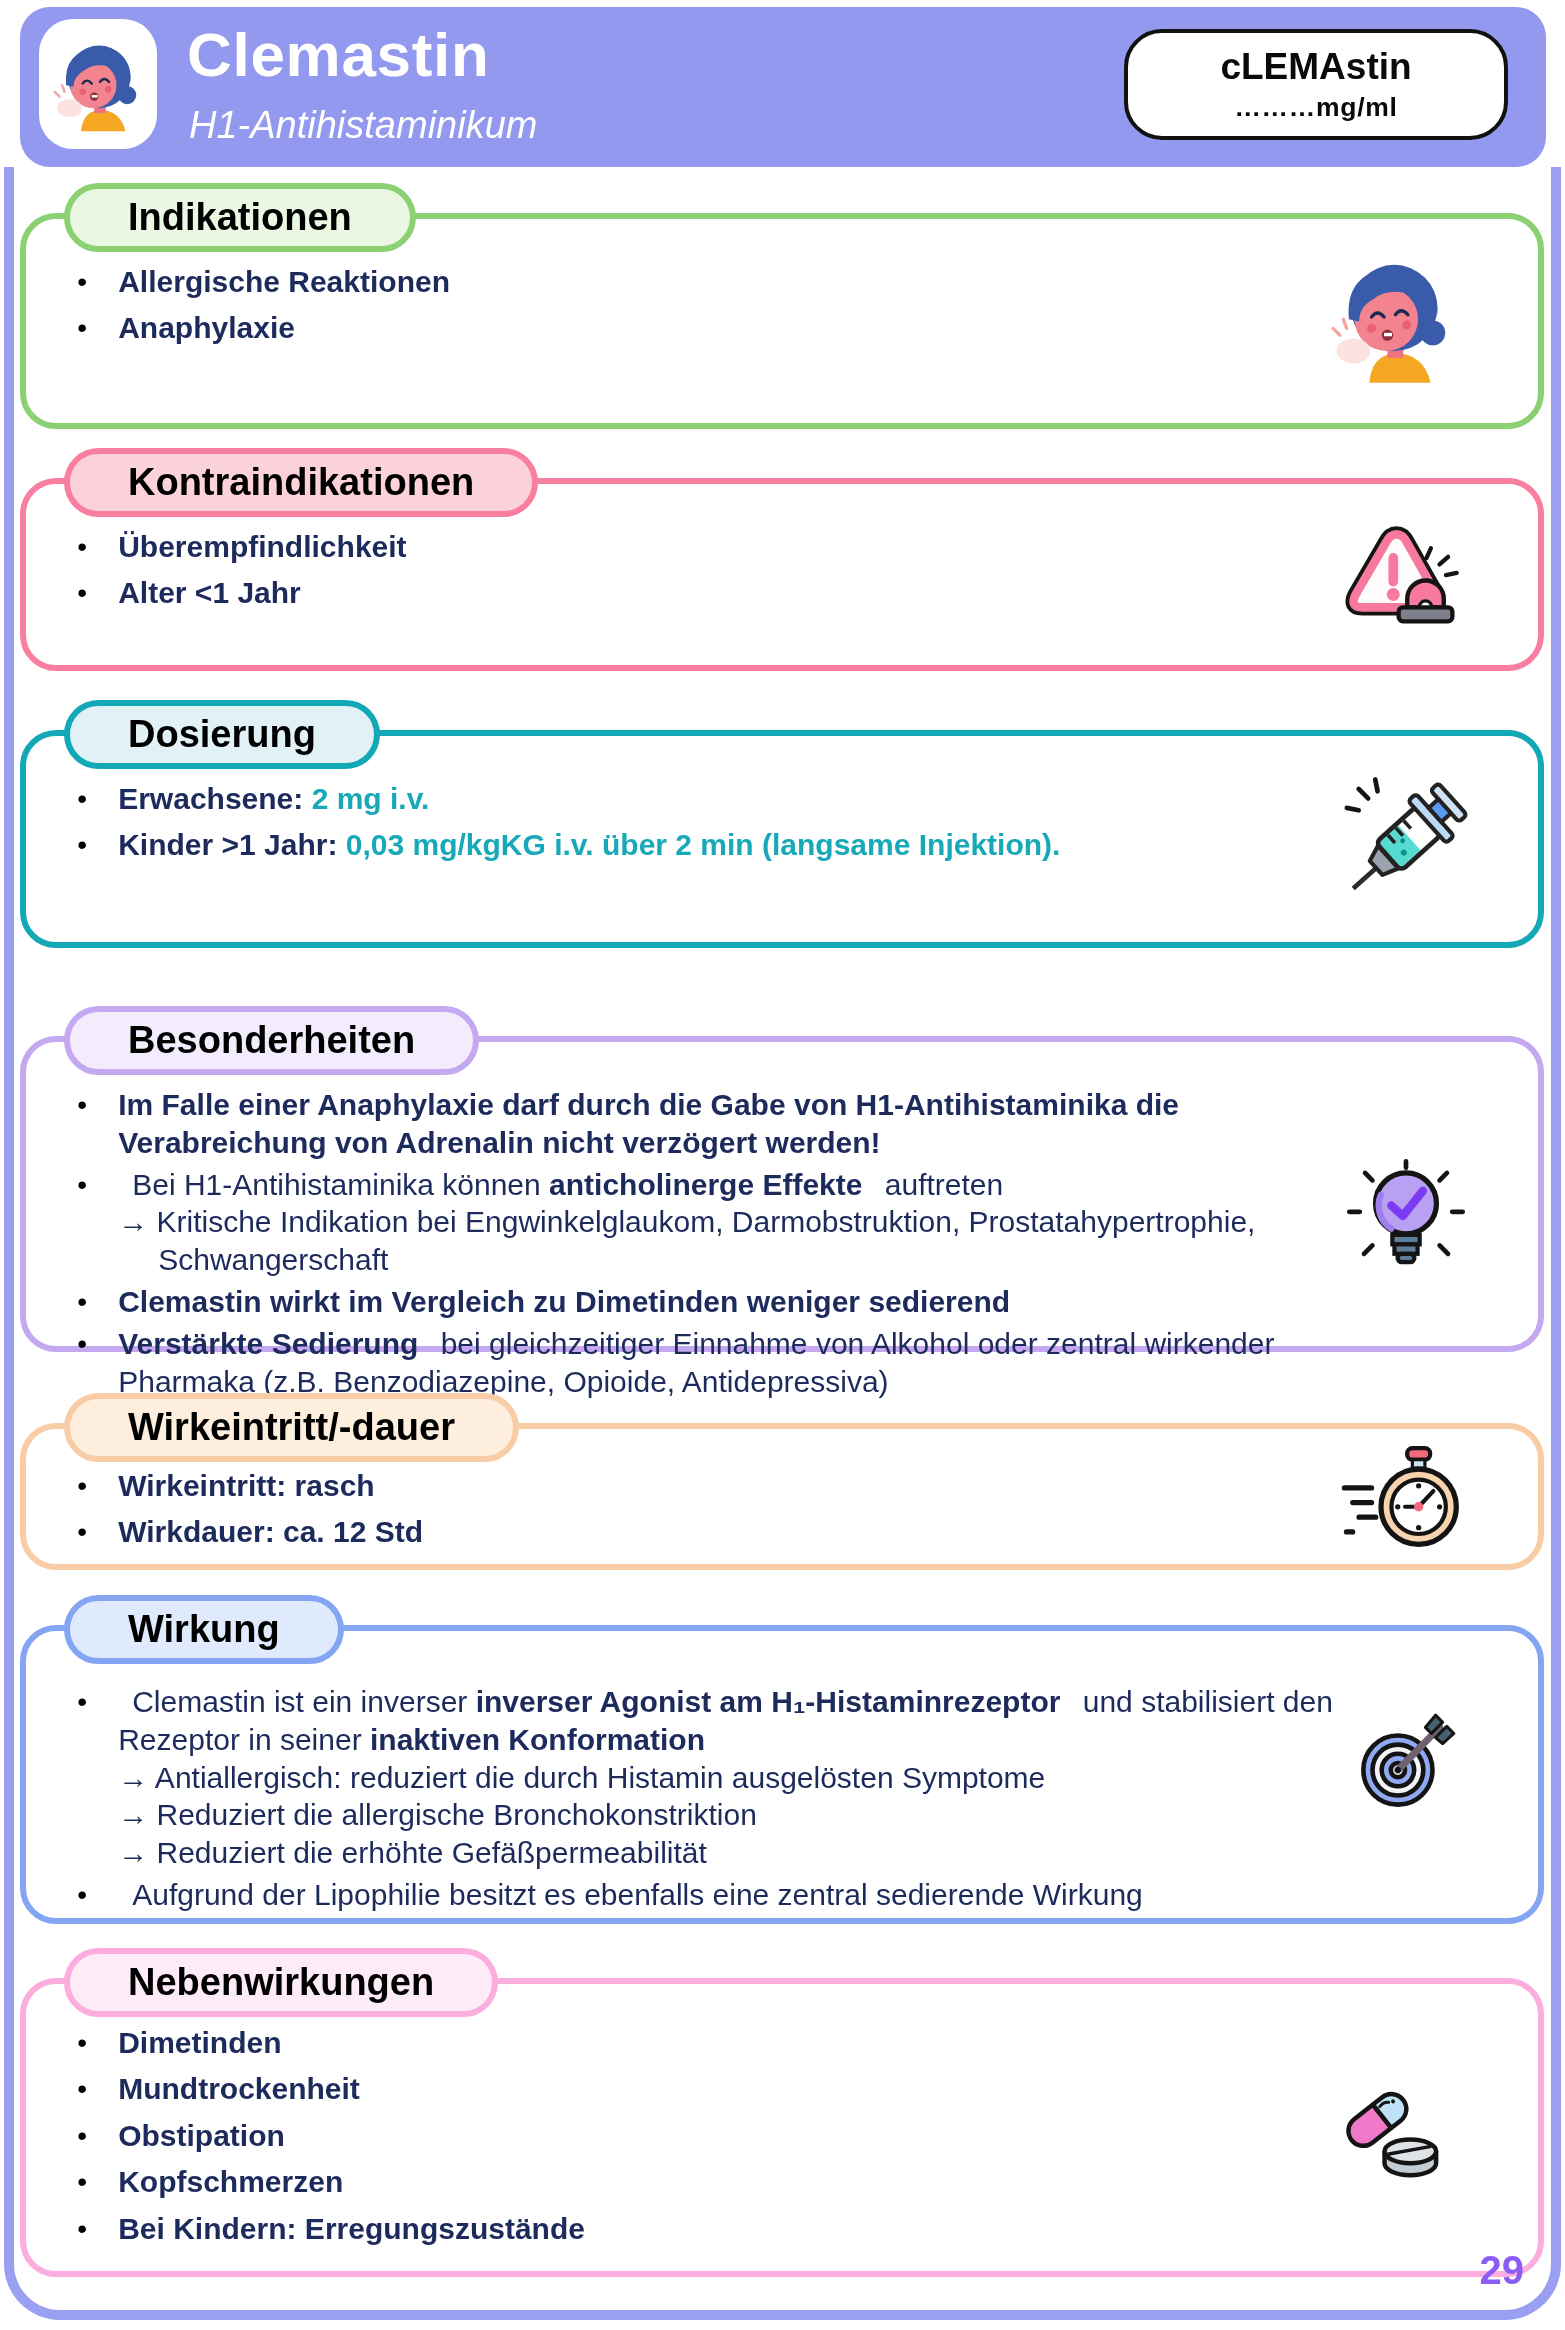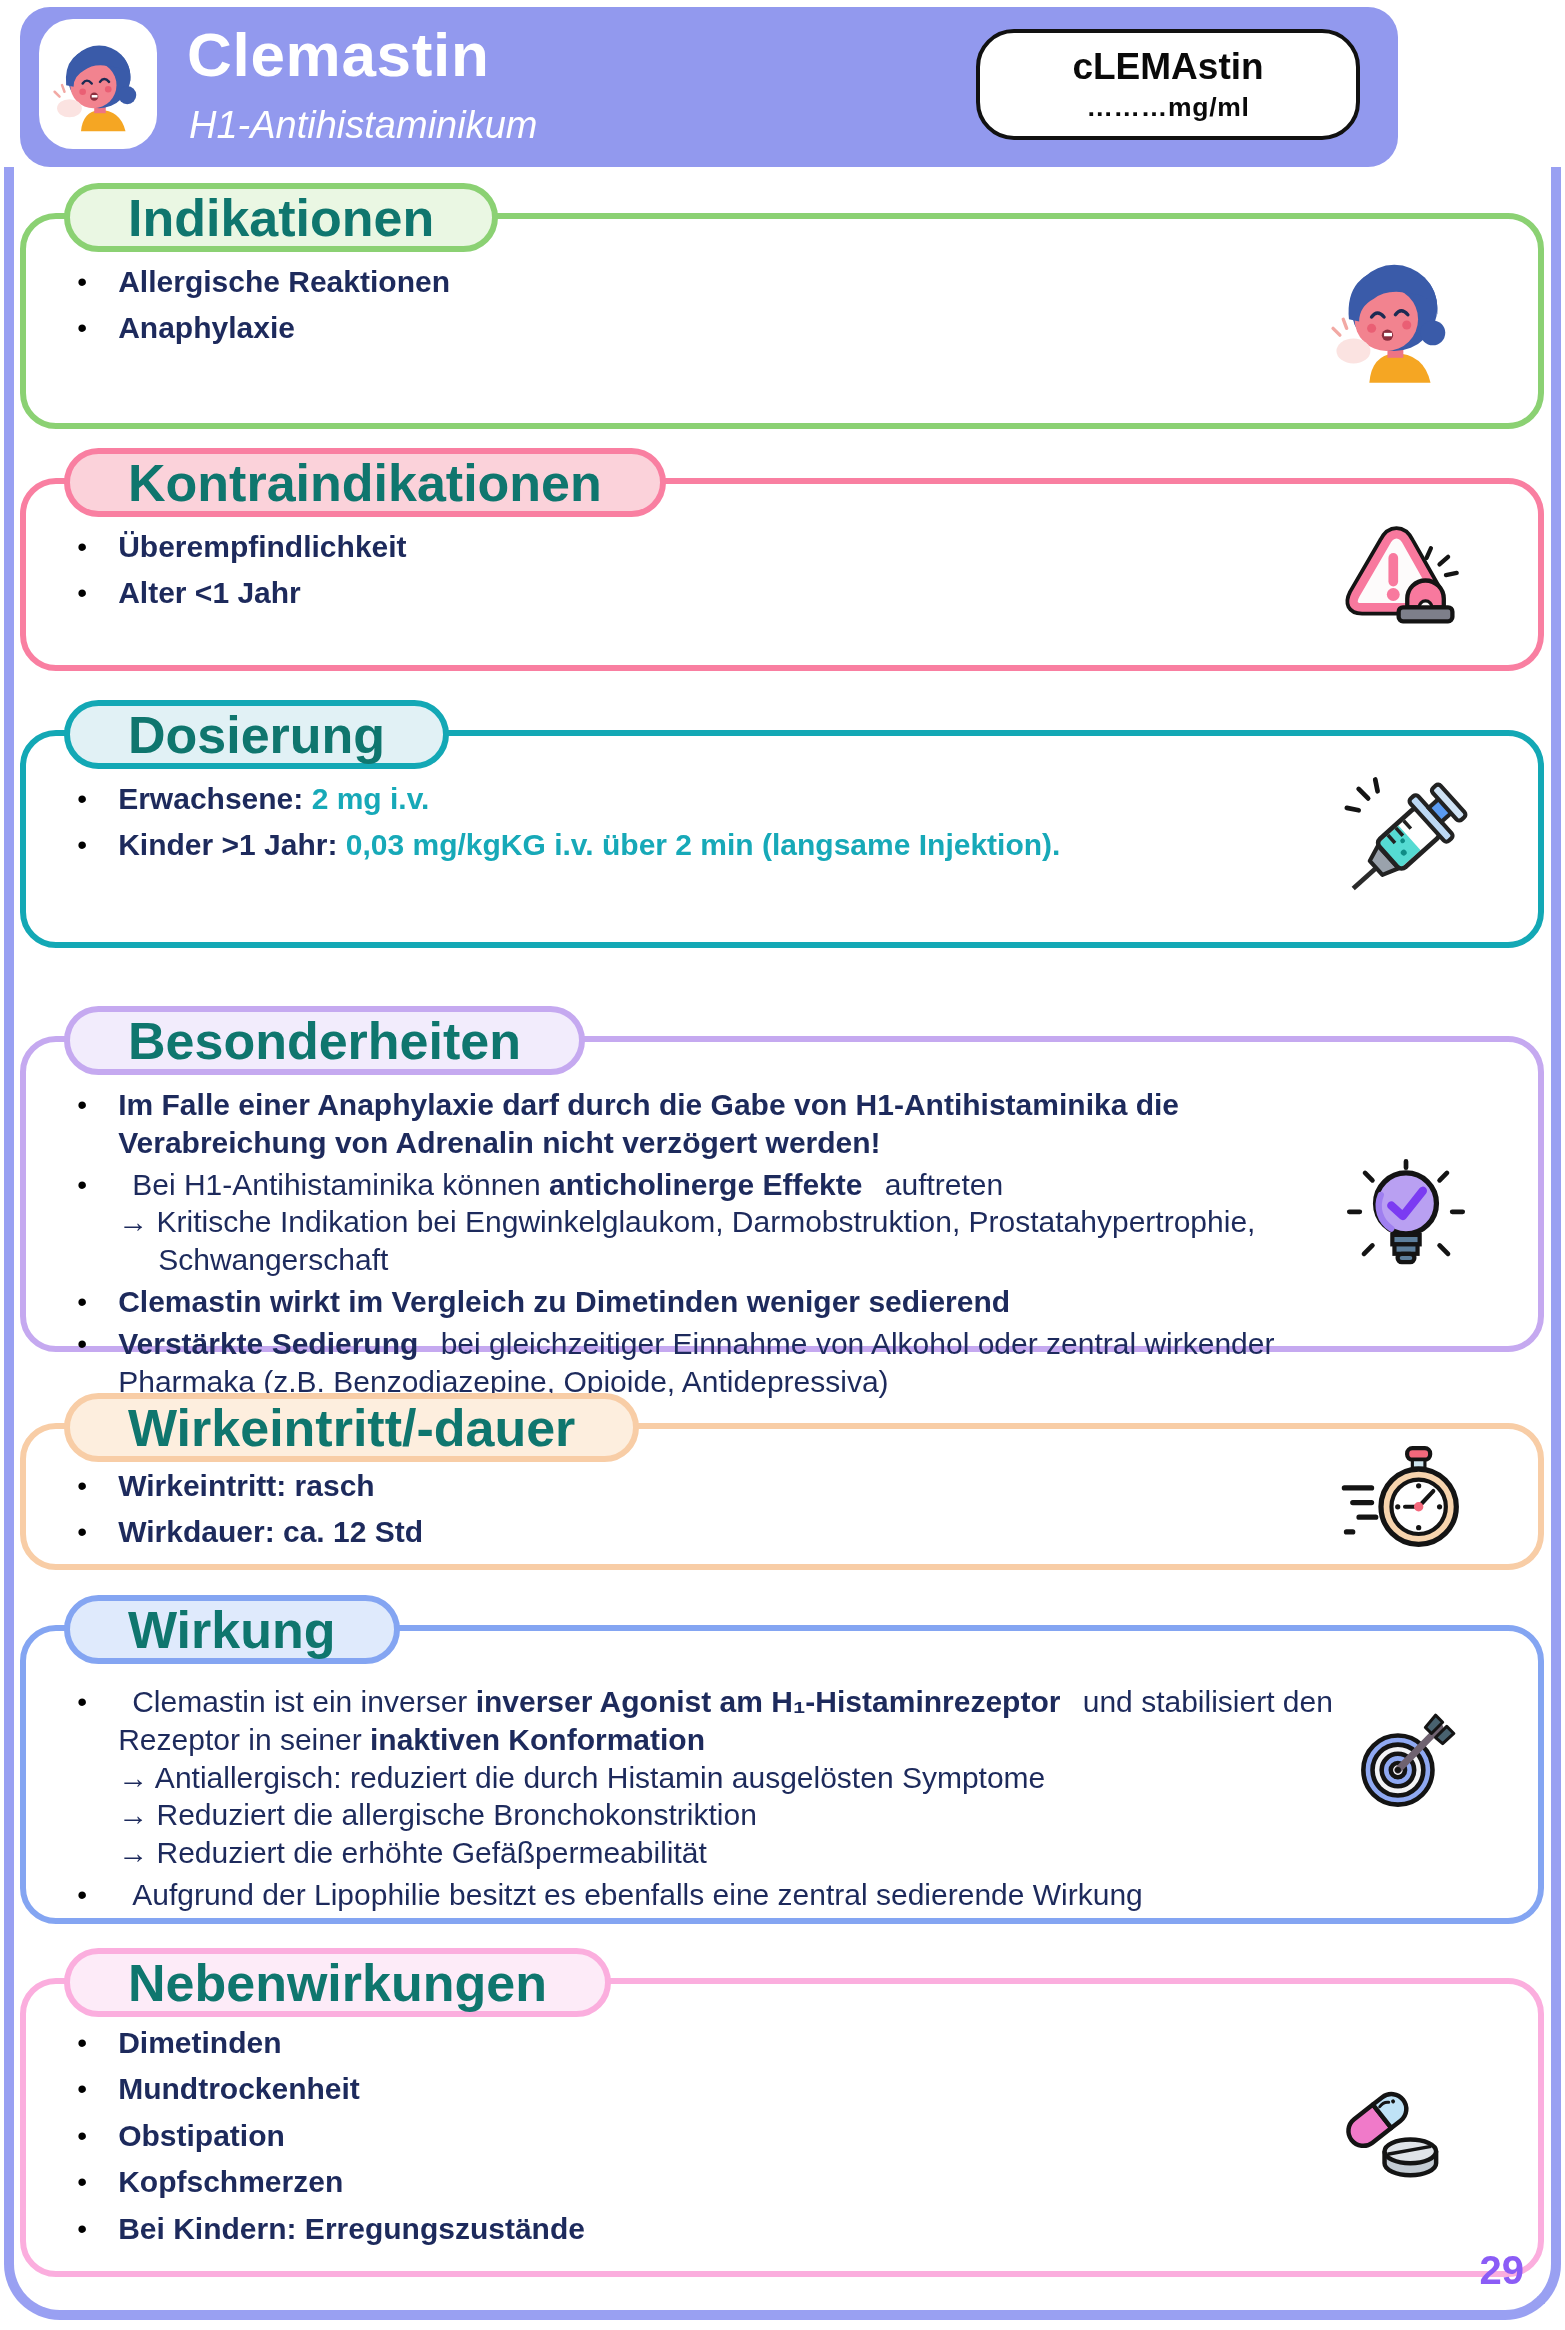--- a/index.html
+++ b/index.html
@@ -1,20 +1,20 @@
 <!DOCTYPE html>
 <html style="font-size:10.6px"><head>
 <meta charset="utf-8">
 <style>
   html,body{margin:0;padding:0;background:#ffffff;}
   .page{position:relative;width:1566px;height:2330px;background:#fff;
         font-family:"Liberation Sans",sans-serif;overflow:hidden;}
 
   
-  .banner{position:absolute;left:20px;top:6.6px;width:1378px;height:160px;
+  .banner{position:absolute;left:20px;top:6.6px;width:1526px;height:160px;
           background:#9299ee;border-radius:30px;}
   .avatar{position:absolute;left:18.5px;top:12px;width:118px;height:130px;
           background:#ffffff;border-radius:34px;display:flex;align-items:center;justify-content:center;}
   .h-title{position:absolute;left:167px;top:12px;font-size:62px;font-weight:bold;color:#ffffff;letter-spacing:0.7px;}
   .h-sub{position:absolute;left:169px;top:97px;font-size:38px;font-style:italic;color:#ffffff;}
   .badge{position:absolute;right:38px;top:22.5px;width:384px;height:111px;background:#ffffff;
          border:4px solid #111111;border-radius:38px;box-sizing:border-box;
          display:flex;flex-direction:column;align-items:center;justify-content:center;gap:4px;}
   .badge .l1{font-size:37px;font-weight:bold;color:#0a0a0a;}
   .badge .l2{font-size:26.5px;font-weight:bold;color:#0a0a0a;letter-spacing:0.7px;}
@@ -23,21 +23,21 @@
   .frame{position:absolute;left:4px;top:167px;width:1557px;height:2153px;box-sizing:border-box;
          border-left:10px solid #99a0f2;border-right:10px solid #99a0f2;border-bottom:10px solid #99a0f2;
          border-radius:0 0 56px 56px;}
 
   
   .box{position:absolute;left:20px;width:1524px;background:#ffffff;
        border:6px solid var(--c);border-radius:36px;box-sizing:border-box;}
   .pill{position:absolute;top:-36px;left:38px;height:69px;box-sizing:border-box;
         border:6px solid var(--c);background:var(--f);border-radius:36px;
         display:flex;align-items:center;padding:0 58px;z-index:2;
-        font-size:52px;font-weight:bold;color:#0f766e;white-space:nowrap;}
+        font-size:38px;font-weight:bold;color:#000000;white-space:nowrap;}
   .content{position:absolute;left:0;top:0;right:0;bottom:0;padding:44px 212px 13.2px 38px;}
   .li{display:flex;gap:24px;color:#1d2a5c;font-size:30px;line-height:1.28;margin-bottom:8px;}
   .li .mk{color:#000;flex:0 0 17px;padding-left:13.2px;font-size:28px;line-height:1.35;}
   .tx{flex:1;}
   .b{font-weight:bold;}
   .r{font-weight:normal;margin-left:14px;}
   .teal{color:#17a9b8;font-weight:bold;}
   .sub{padding-left:40px;text-indent:-40px;font-weight:normal;}
   .tight .li{margin-bottom:4px;line-height:1.26;font-size:30px;}
 

